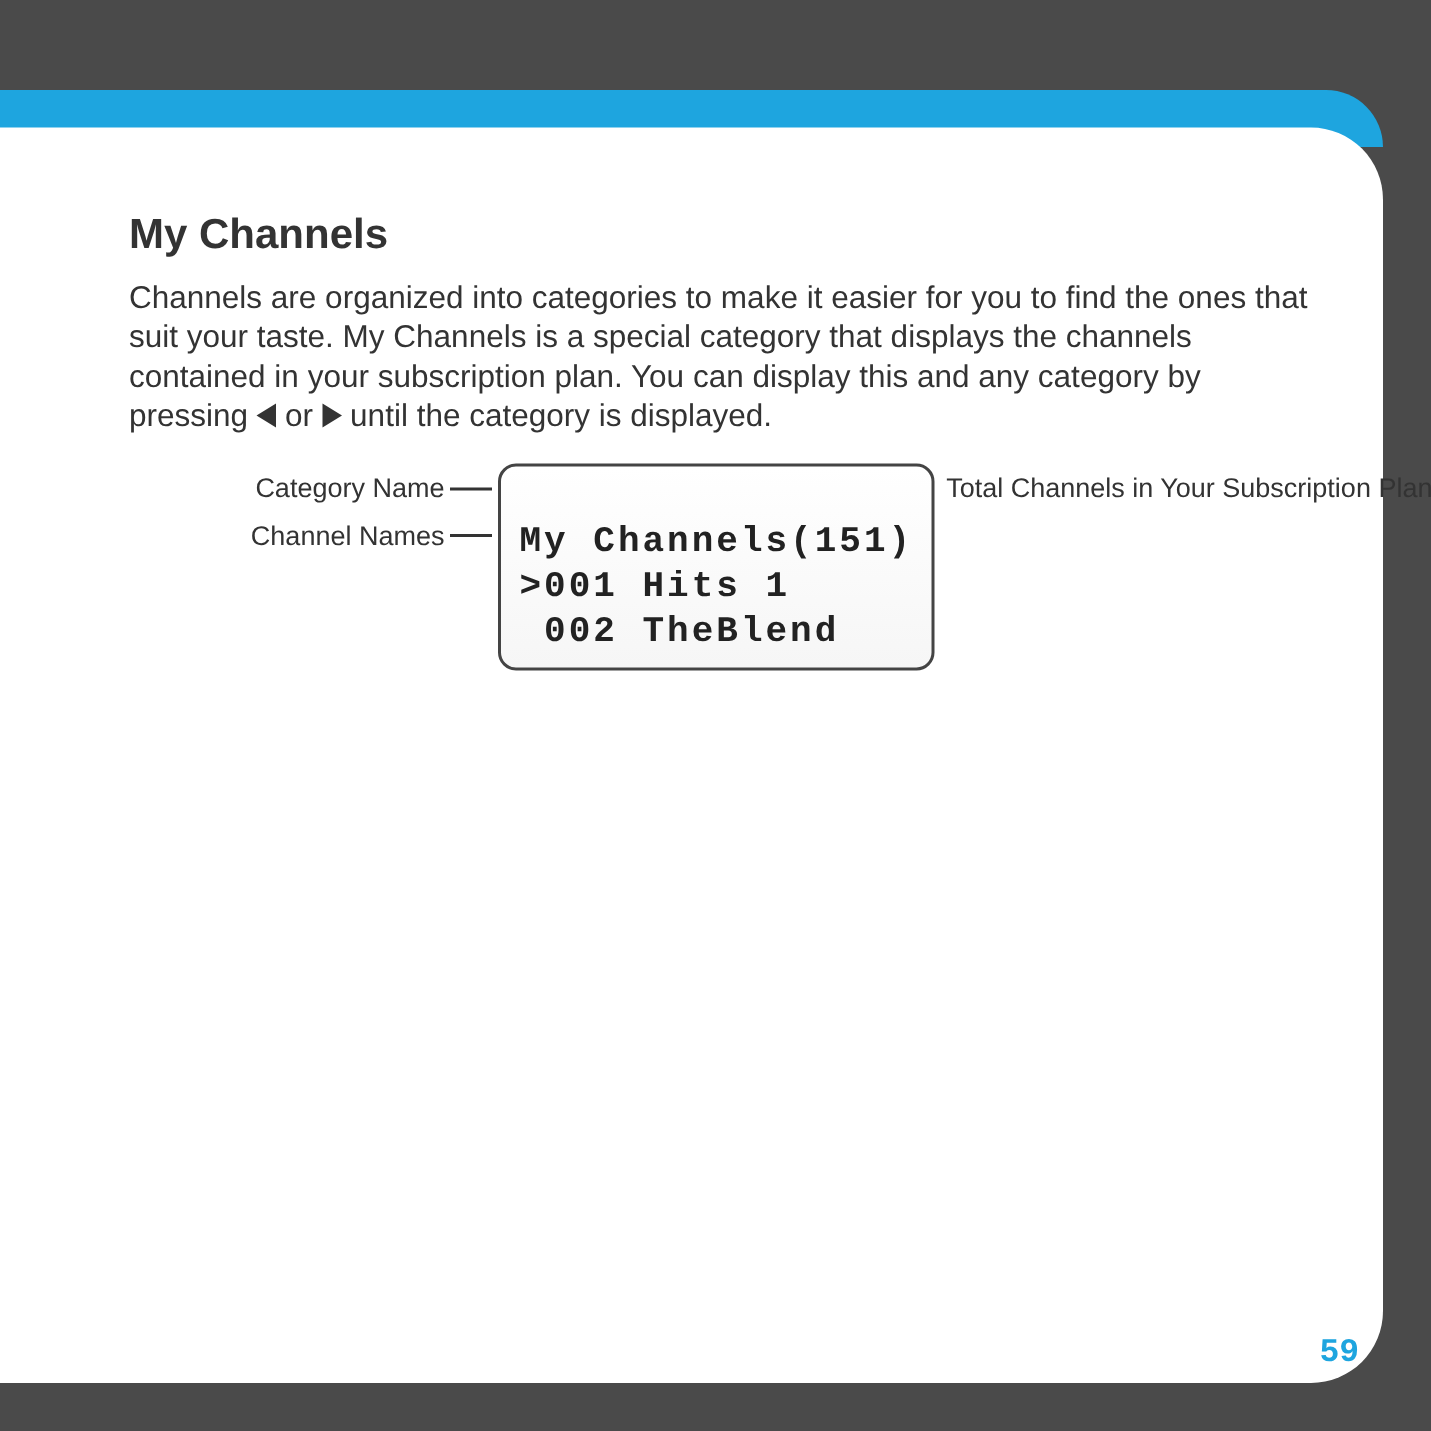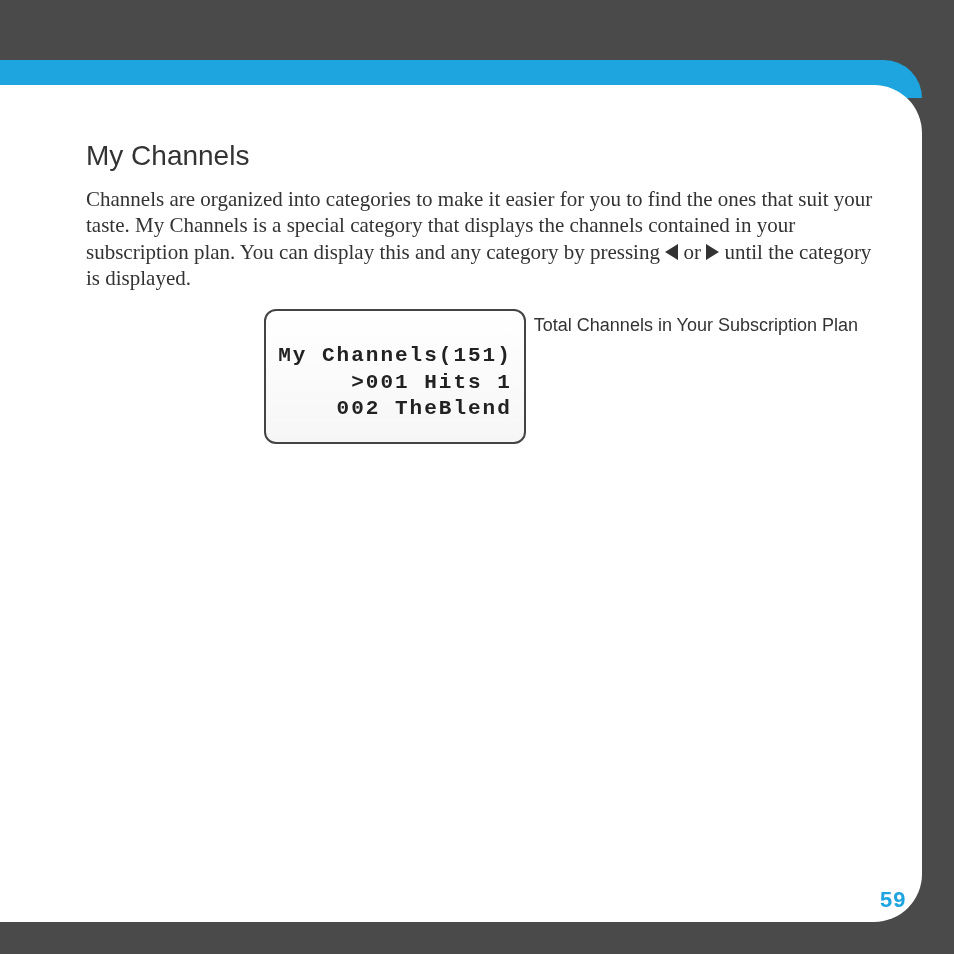--- a/index.html
+++ b/index.html
@@ -41,29 +41,28 @@
     }
     .content {
       position: absolute;
       top: 140px;
       left: 86px;
       right: 80px;
       color: #333;
     }
     h1 {
       font-size: 28px;
-      font-weight: normal;
+      font-weight: bold;
       margin-bottom: 14px;
       color: #333;
     }
     .body-text {
       font-size: 21px;
       line-height: 1.25;
       color: #333;
-      font-family: Liberation Serif, serif;
     }
     .arrow-icon {
       display: inline-block;
       vertical-align: -1px;
     }
     .arrow-left {
       width: 0; height: 0;
       border-top: 8px solid transparent;
       border-bottom: 8px solid transparent;
       border-right: 13px solid #333;
@@ -105,45 +104,54 @@
     .connector {
       display: inline-block;
       width: 28px;
       height: 2px;
       background: #333;
       margin: 0 4px;
     }
     .lcd {
       border: 2px solid #444;
       border-radius: 12px;
-      padding: 6px 12px 20px 12px;
+      padding: 6px 12px 8px 12px;
       font-family: "Courier New", Courier, monospace;
-      font-size: 21px;
+      font-size: 24px;
       font-weight: 600;
       letter-spacing: 2px;
       color: #222;
       line-height: 1.25;
       background: linear-gradient(#fff, #f6f6f6);
       white-space: pre;
-      text-align: right;
     }
   </style>
 </head>
 <body>
 
 <div class="blue-stripe"></div>
 <div class="page-card"></div>
 
 <div class="content">
   <h1>My Channels</h1>
   <p class="body-text">
     <span>Channels are organized into categories to make it easier for you to find the ones that suit your taste. My Channels is a special category that displays the channels contained in your subscription plan. You can display this and any category by pressing </span><span class="arrow-icon arrow-left"></span><span> or </span><span class="arrow-icon arrow-right"></span><span> until the category is displayed.</span>
   </p>
 
   <div class="diagram">
+    <div class="label-col left">
+      <div class="label-row">
+        <span>Category Name</span>
+        <span class="connector"></span>
+      </div>
+      <div class="label-row">
+        <span>Channel Names</span>
+        <span class="connector"></span>
+      </div>
+    </div>
 
     <div class="lcd">
 <span>My Channels(151)</span>
 <span>&gt;001 Hits 1</span>
 <span> 002 TheBlend</span></div>
 
     <div class="label-col right">
       <div class="label-row">
         <span class="connector"></span>
         <span>Total Channels in Your Subscription Plan</span>

